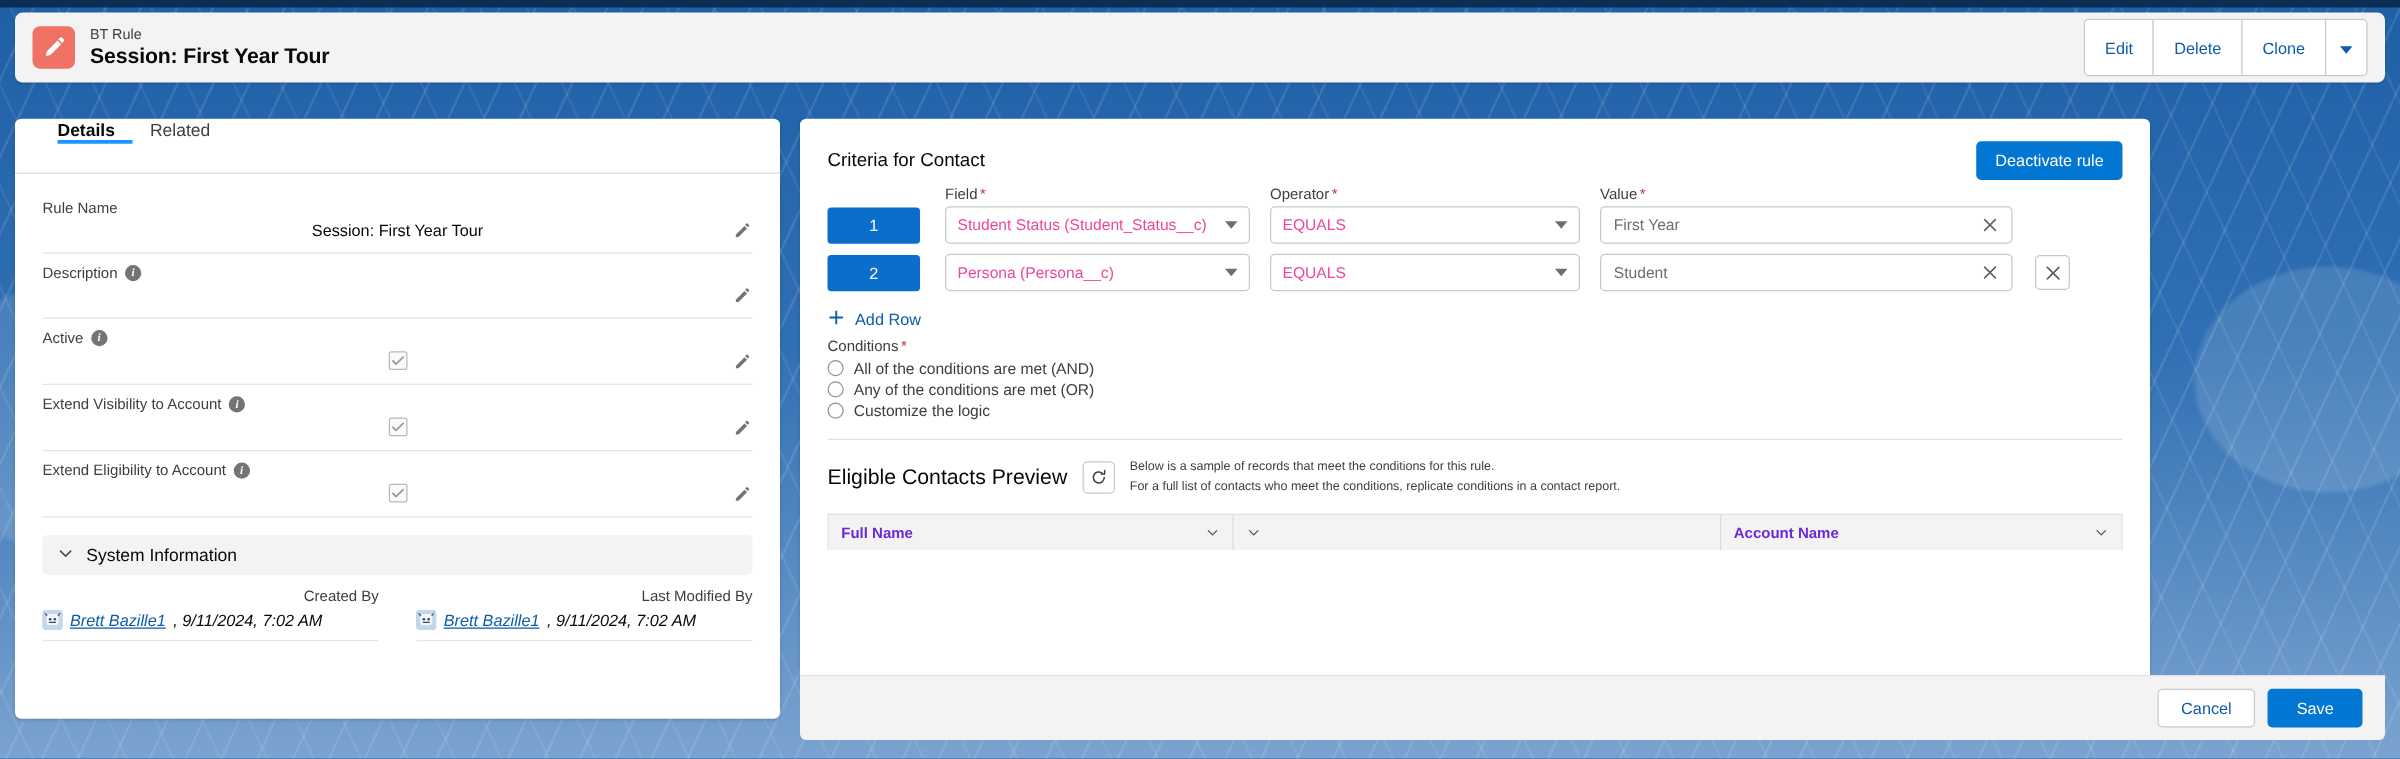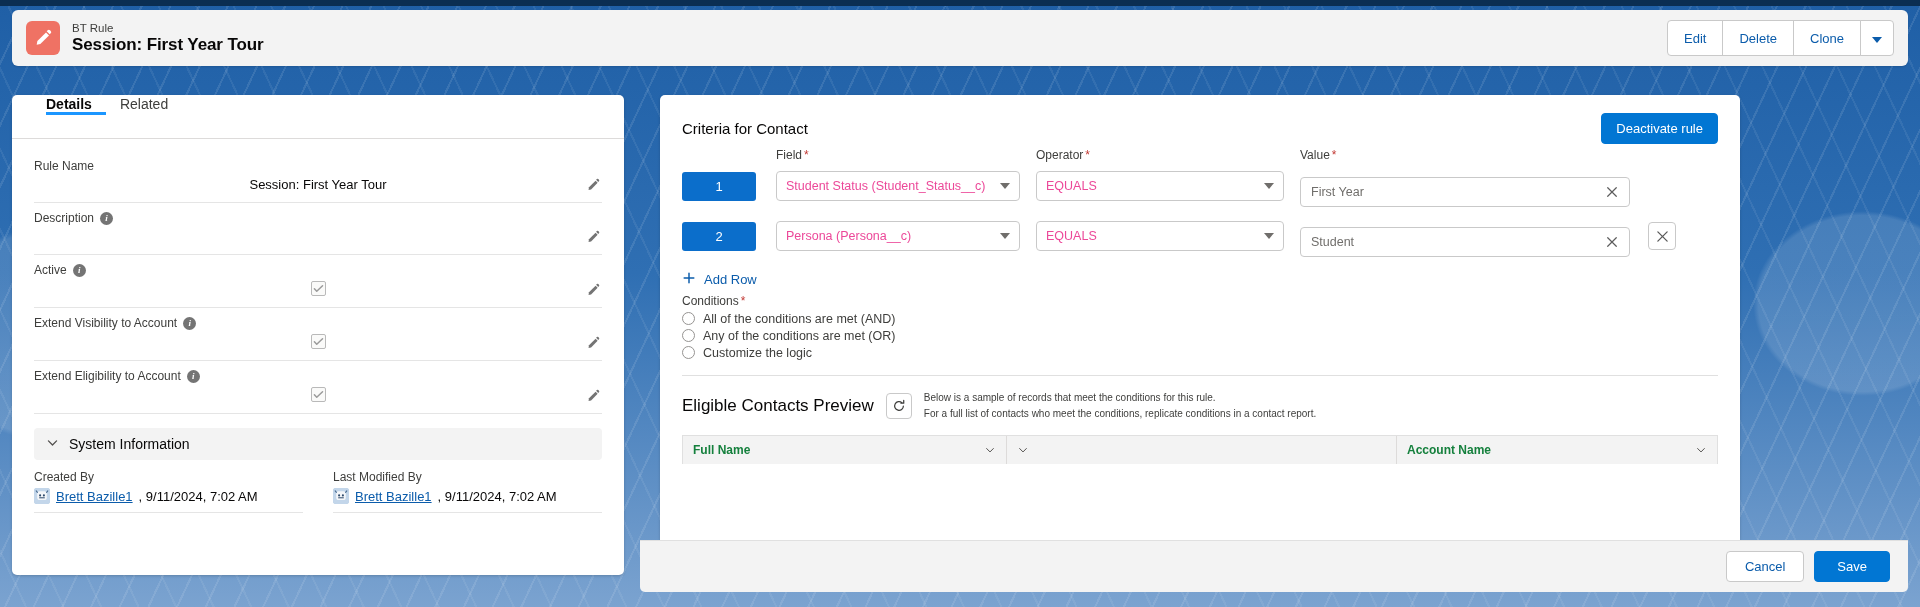--- a/index.html
+++ b/index.html
@@ -57,21 +57,21 @@
   .hdr-eyebrow { font-size: 11.5px; color: #3e3e3c; }
   .hdr-title { font-size: 17px; font-weight: bold; color: #080707; letter-spacing: -.1px; }
   #header-actions { margin-left: auto; display: flex; align-items: stretch; }
   .btn-group { display: flex; }
   .btn-group > button {
     font-family: inherit;
     background: #fff;
     border: 1px solid #c9c9c9;
     color: #0b5cab;
     font-size: 13px;
-    height: 36px;
+    height: 46px;
     padding: 0 16px;
     cursor: pointer;
     margin-left: -1px;
   }
   .btn-group > button:first-child { border-radius: 4px 0 0 4px; margin-left: 0; }
   .btn-group > button:last-child { border-radius: 0 4px 4px 0; padding: 0 11px; }
   .caret-dn {
     width: 0; height: 0; border-left: 5px solid transparent;
     border-right: 5px solid transparent; border-top: 6px solid #0b5cab;
     display: inline-block;
@@ -125,32 +125,32 @@
   }
   .cbox svg { display: block; }
 
   #sysinfo-header {
     margin: 14px 22px 0 22px;
     background: #f3f3f3; border-radius: 4px; height: 32px;
     display: flex; align-items: center; gap: 10px; padding: 0 12px;
     font-size: 14px; color: #080707; cursor: pointer;
   }
   #sysinfo-body { display: flex; padding: 10px 22px 0 22px; gap: 30px; }
-  .sys-col { flex: 1; border-bottom: 1px solid #e5e5e5; padding-bottom: 8px; }
+  .sys-col { flex: 1; border-bottom: 1px solid #e5e5e5; padding-bottom: 8px; text-align: right; }
   .sys-label { font-size: 12px; color: #3e3e3c; margin-bottom: 4px; }
-  .sys-value { font-size: 13px; color: #080707; display: flex; align-items: center; gap: 6px; }
+  .sys-value { font-size: 13px; color: #080707; display: flex; align-items: center; gap: 6px; font-style: italic; }
   .sys-value a { color: #0b5cab; text-decoration: underline; }
   .avatar {
     width: 16px; height: 16px; border-radius: 3px; flex: 0 0 auto;
     background: #aec6e0; display: block;
   }
 
   
   #criteria-panel {
-    position: absolute; left: 660px; top: 95px; width: 1080px; height: 445px;
+    position: absolute; left: 640px; top: 95px; width: 1080px; height: 445px;
     background: #fff; border-radius: 5px 5px 0 0; z-index: 3;
     box-shadow: 0 1px 3px rgba(0,0,0,.18);
     overflow: hidden;
   }
   #criteria-head {
     display: flex; align-items: center; padding: 18px 22px 0 22px;
   }
   #criteria-title { font-size: 15px; color: #080707; }
   #deactivate-btn {
     margin-left: auto; background: #0176d3; border: 1px solid #0176d3;
@@ -183,21 +183,21 @@
   .select-box.op { width: 248px; }
   .select-box .sel-text { flex: 1; white-space: nowrap; overflow: hidden; text-overflow: ellipsis; }
   .caret-sm {
     width: 0; height: 0; border-left: 5px solid transparent;
     border-right: 5px solid transparent; border-top: 6px solid #706e6b;
     margin-left: 6px; flex: 0 0 auto;
   }
   .value-box {
     width: 330px; height: 30px; border: 1px solid #c9c9c9; border-radius: 4px;
     background: #fff; display: flex; align-items: center; padding: 0 8px 0 10px;
-    font-size: 12.5px; color: #706e6b; flex: 0 0 auto; margin-top: 12px;
+    font-size: 12.5px; color: #706e6b; flex: 0 0 auto;
   }
   .value-box .val-text { flex: 1; }
   .x-btn {
     width: 18px; height: 18px; display: flex; align-items: center; justify-content: center;
     cursor: pointer; flex: 0 0 auto;
   }
   .del-row-btn {
     width: 28px; height: 28px; border: 1px solid #c9c9c9; border-radius: 4px;
     background: #fff; margin-left: 18px; display: flex; align-items: center;
     justify-content: center; cursor: pointer; flex: 0 0 auto;
@@ -223,21 +223,21 @@
     width: 26px; height: 26px; border: 1px solid #c9c9c9; border-radius: 4px;
     background: #fff; display: flex; align-items: center; justify-content: center;
     cursor: pointer; flex: 0 0 auto;
   }
   .preview-note { font-size: 10px; color: #3e3e3c; line-height: 1.55; }
 
   #preview-table { margin: 14px 22px 0 22px; border: 1px solid #e0e0e0; border-bottom: none; }
   #preview-thead { display: flex; background: #f3f3f3; height: 28px; }
   .th {
     display: flex; align-items: center; font-size: 12px; font-weight: bold;
-    color: #15803d; padding: 0 10px; border-right: 1px solid #dddbda;
+    color: #6d28d9; padding: 0 10px; border-right: 1px solid #dddbda;
     cursor: pointer;
   }
   .th:last-child { border-right: none; }
   .th .th-text { flex: 1; }
   .chev-dn svg { display: block; }
 
   
   #footer-bar {
     position: absolute; left: 640px; top: 540px; width: 1268px; height: 52px;
     background: #f3f3f3; border-top: 1px solid #e0e0e0;

